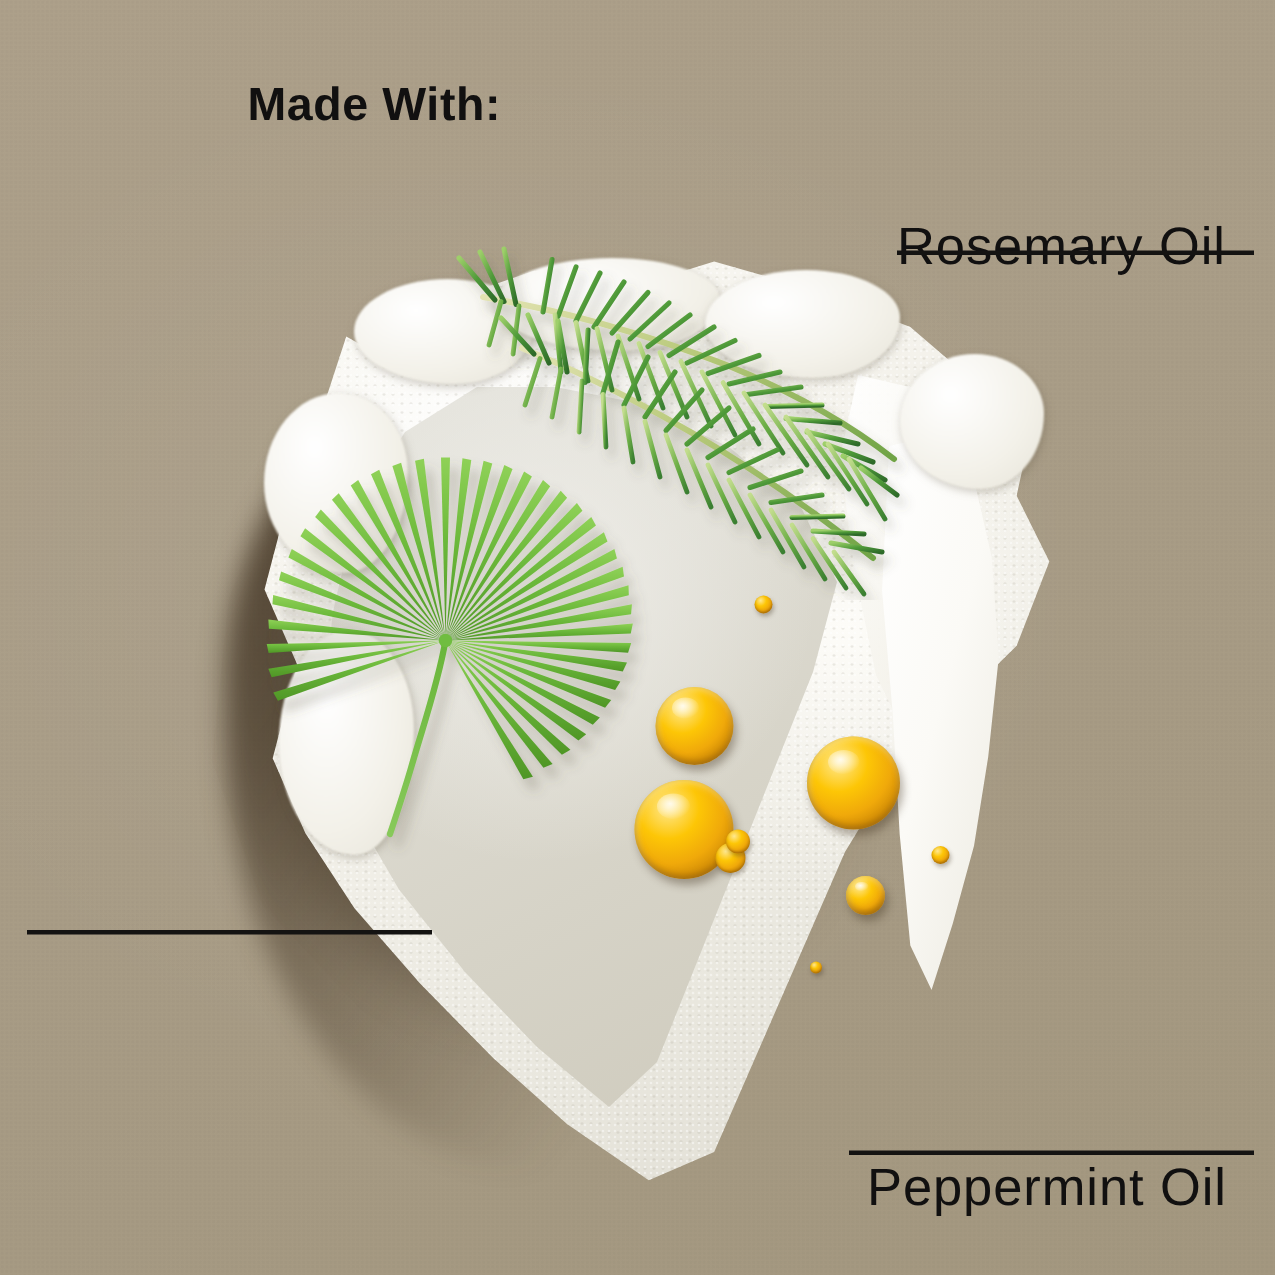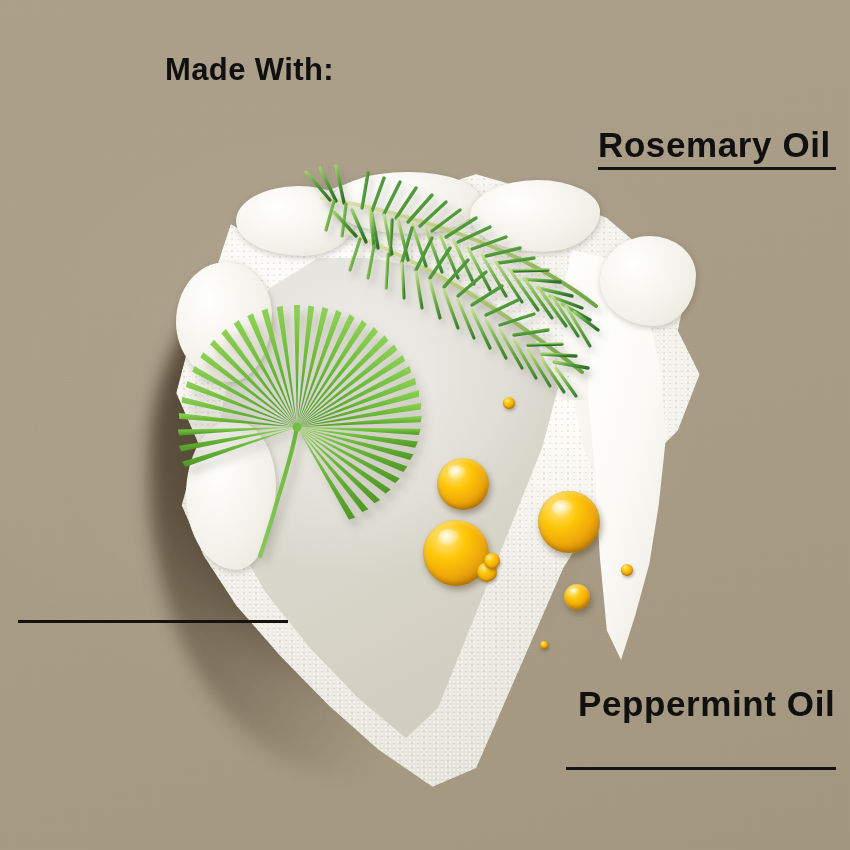--- a/index.html
+++ b/index.html
@@ -175,23 +175,24 @@
     color: #111010;
     white-space: nowrap;
     letter-spacing: .2px;
   }
   .label-title {
     font-weight: 700;
     font-size: 31px;
     letter-spacing: .4px;
   }
   .label-ingredient {
-    font-weight: 700;
+    font-weight: 400;
     font-size: 35px;
     letter-spacing: .6px;
+    margin-top: 20px;
   }
   .rule {
     position: absolute;
     height: 3px;
     background: #141312;
   }
 </style>
 </head>
 <body>
 
@@ -405,16 +406,16 @@
   <div class="drop tiny" style="left:621px; top:564px; width:12px; height:12px;"></div>
   <div class="drop tiny" style="left:540px; top:641px; width:8px; height:8px;"></div>
 
   <div class="label label-title" style="left:165px; top:52px;">Made With:</div>
 
   <div class="label label-ingredient" style="left:598px; top:125px;">Rosemary Oil</div>
   <div class="rule" style="left:598px; top:167px; width:238px;"></div>
 
   <div class="rule" style="left:18px; top:620px; width:270px;"></div>
 
-  <div class="label label-ingredient" style="left:578px; top:684px;">Peppermint Oil</div>
+  <div class="label label-ingredient" style="left:578px; top:752px;">Peppermint Oil</div>
   <div class="rule" style="left:566px; top:767px; width:270px;"></div>
 
 </div>
 
 </body></html>

